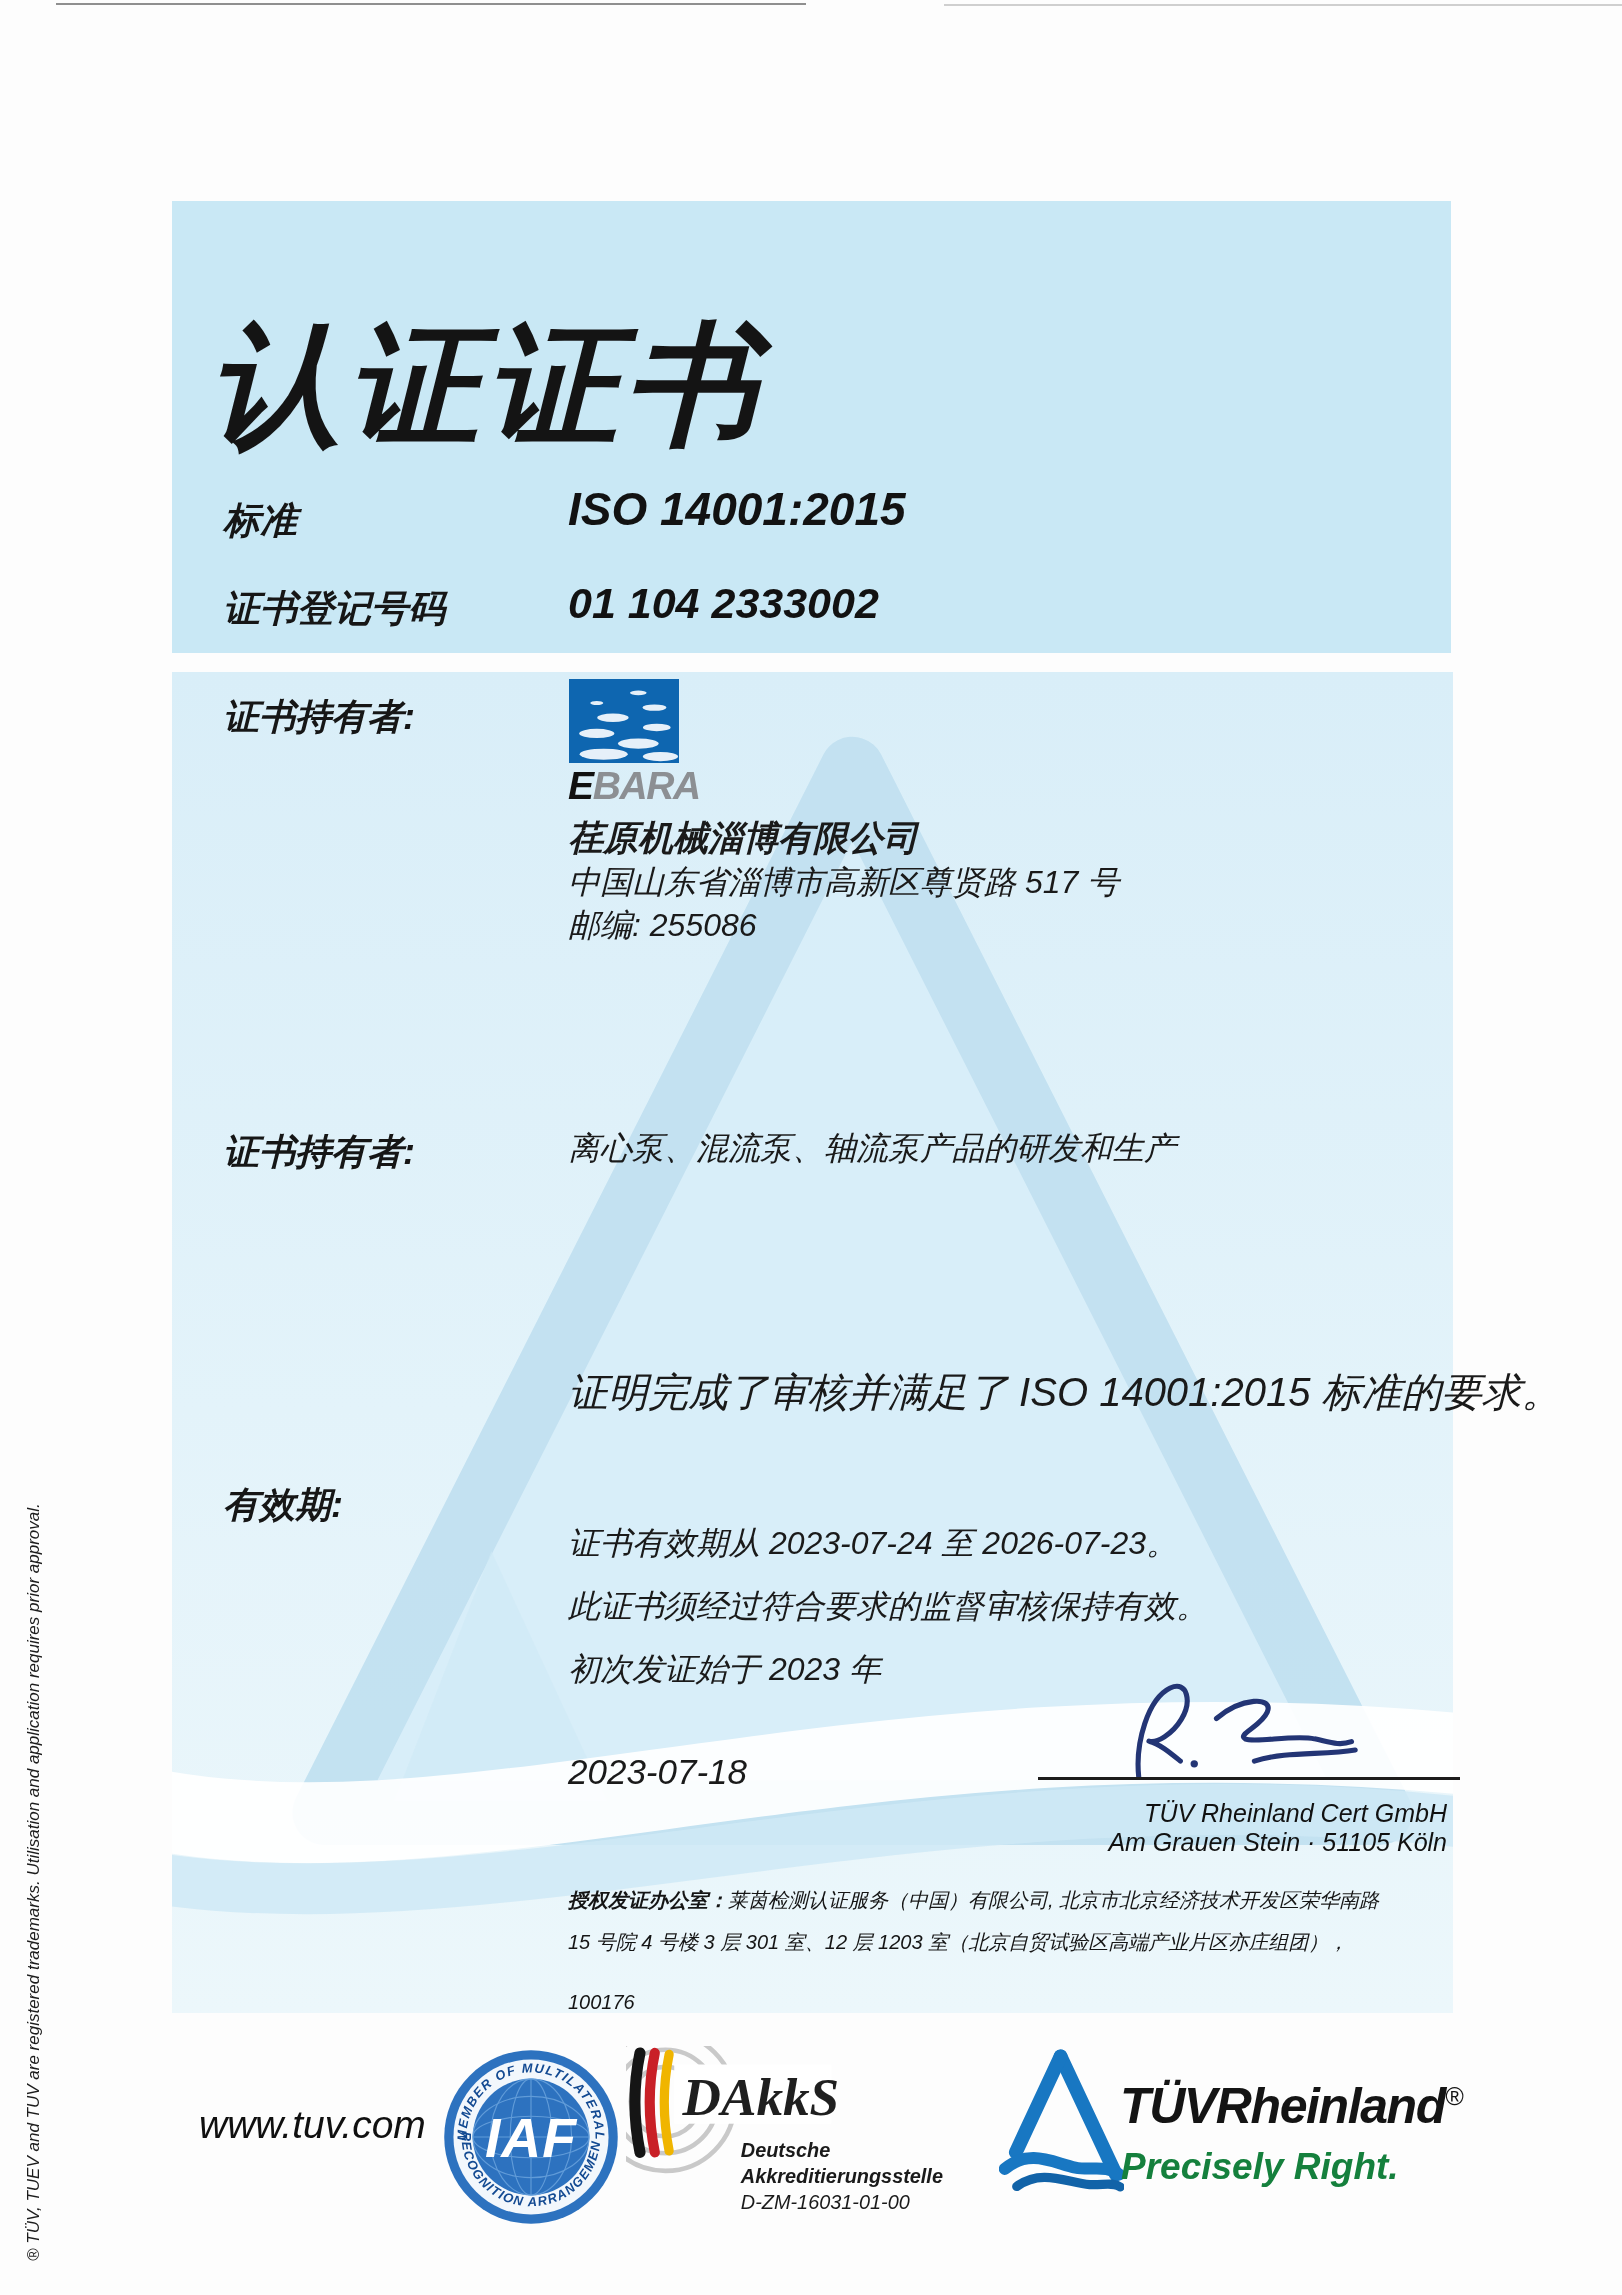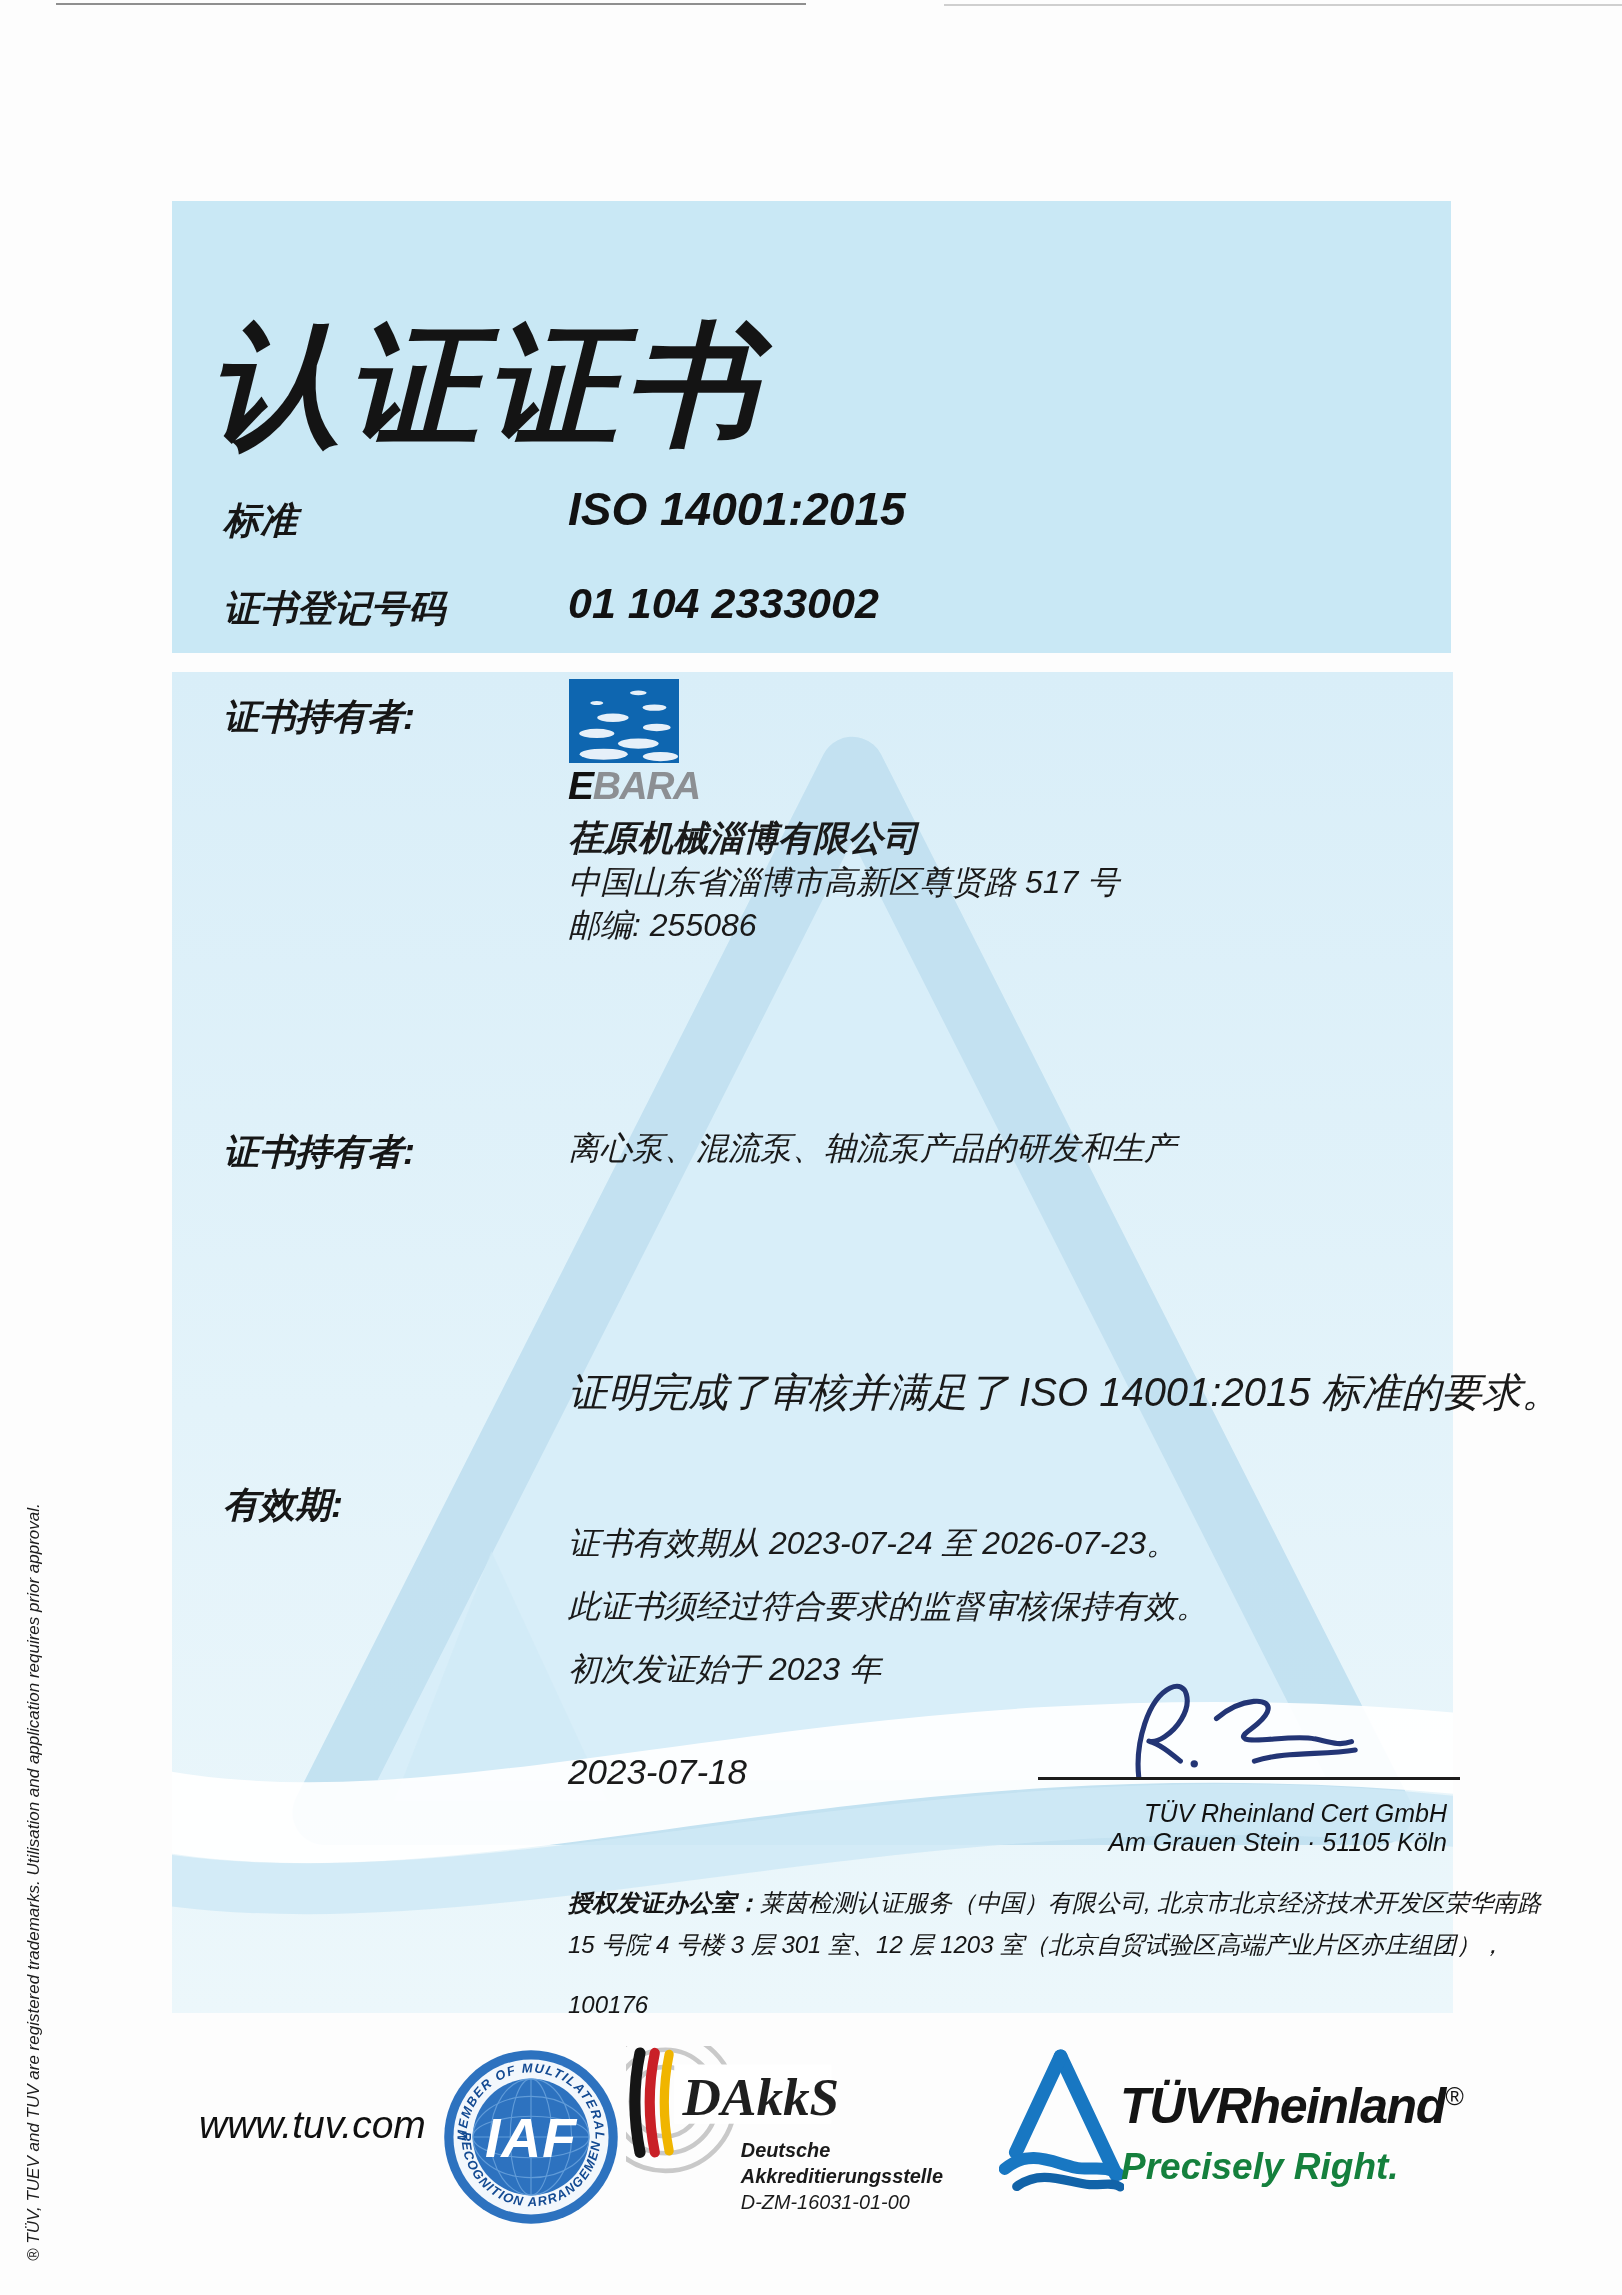--- a/index.html
+++ b/index.html
@@ -12,21 +12,21 @@
   .lbl{font-weight:600;color:#161616;white-space:nowrap;}
   .val{font-weight:700;color:#121212;white-space:nowrap;}
   .txt{font-weight:500;color:#1a1a1a;white-space:nowrap;}
   .scan1{background:#555;opacity:.65;}
   .scan2{background:#aaa;opacity:.55;}
   .ebara-box{background:#0e66b0;}
   .ebara-word{font-size:39px;font-weight:700;letter-spacing:-1.4px;white-space:nowrap;}
   .ebara-word .e{color:#111;}
   .ebara-word .bara{color:#8c8f93;}
   .issuer{width:521px;text-align:right;font-size:25px;line-height:29px;font-weight:500;color:#111;}
-  .office-line{font-size:24px;font-weight:500;color:#151515;white-space:nowrap;}
+  .office-line{font-size:20px;font-weight:500;color:#151515;white-space:nowrap;}
   .office-line b{font-weight:700;}
   .website{font-size:39px;color:#101010;white-space:nowrap;}
   .brand{font-size:50px;font-weight:700;letter-spacing:-1.4px;color:#141414;white-space:nowrap;}
   .brand sup{font-size:25px;font-weight:400;vertical-align:17.6px;letter-spacing:0;}
   .tagline{font-size:37px;font-weight:700;color:#15803d;white-space:nowrap;}
   .side-note{font-size:17px;font-weight:500;color:#1c1c1c;white-space:nowrap;
              transform:rotate(-90deg);transform-origin:0 0;}
   .sig-line{background:#1d1d1d;}
   .validity div{font-size:32px;font-weight:500;line-height:63px;white-space:nowrap;color:#1a1a1a;}
 </style>

